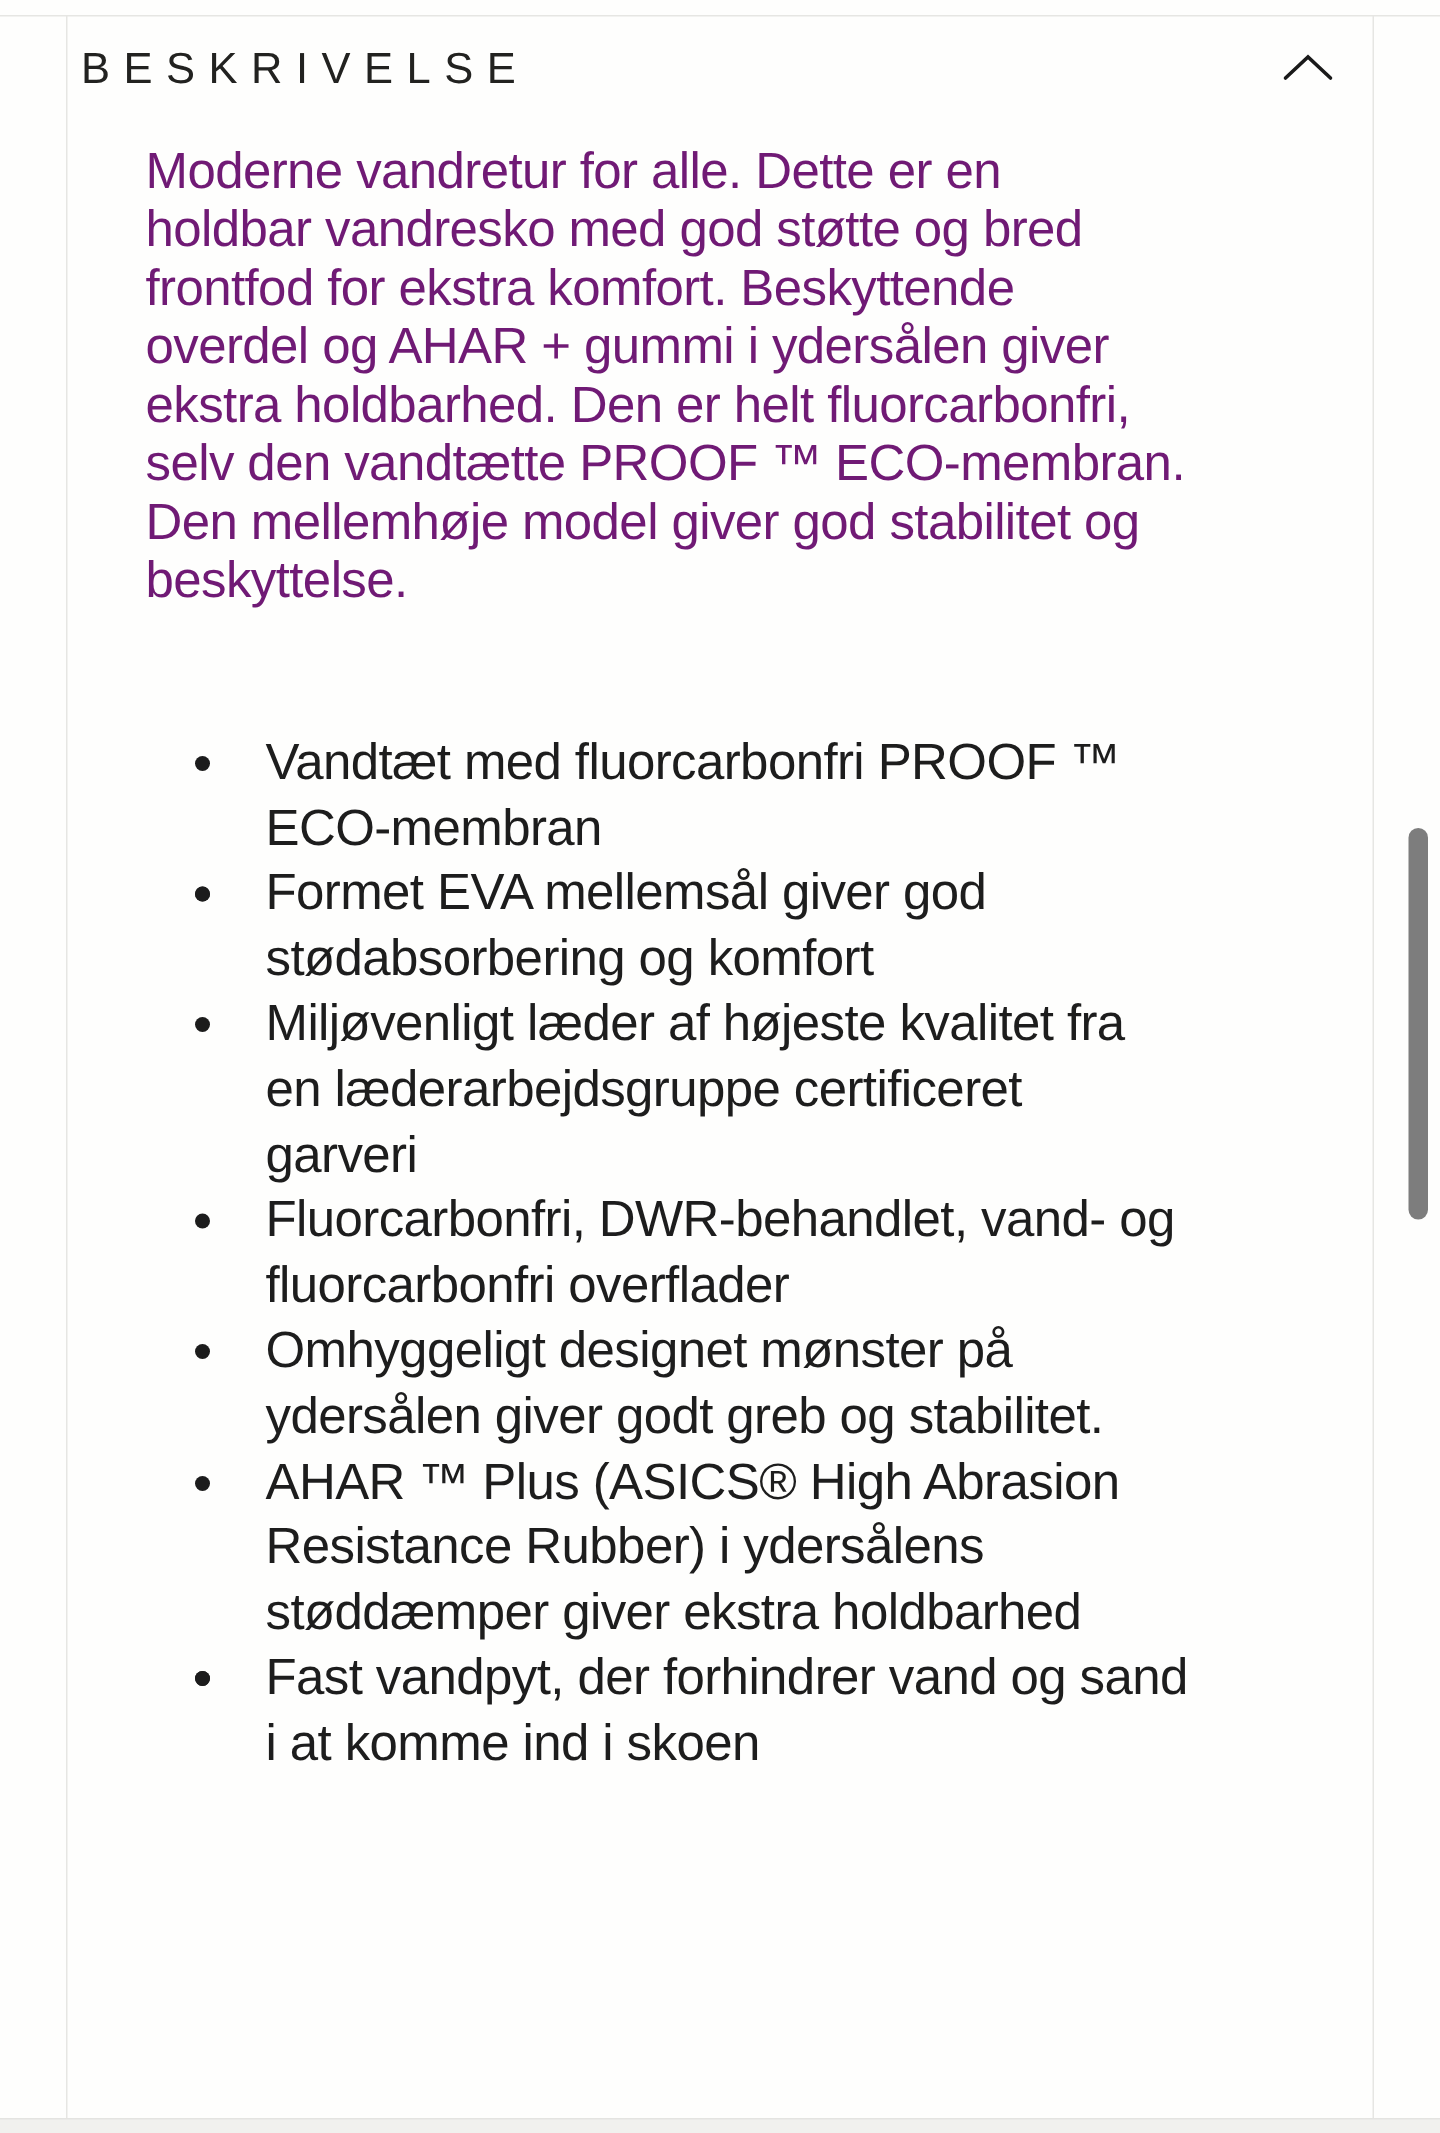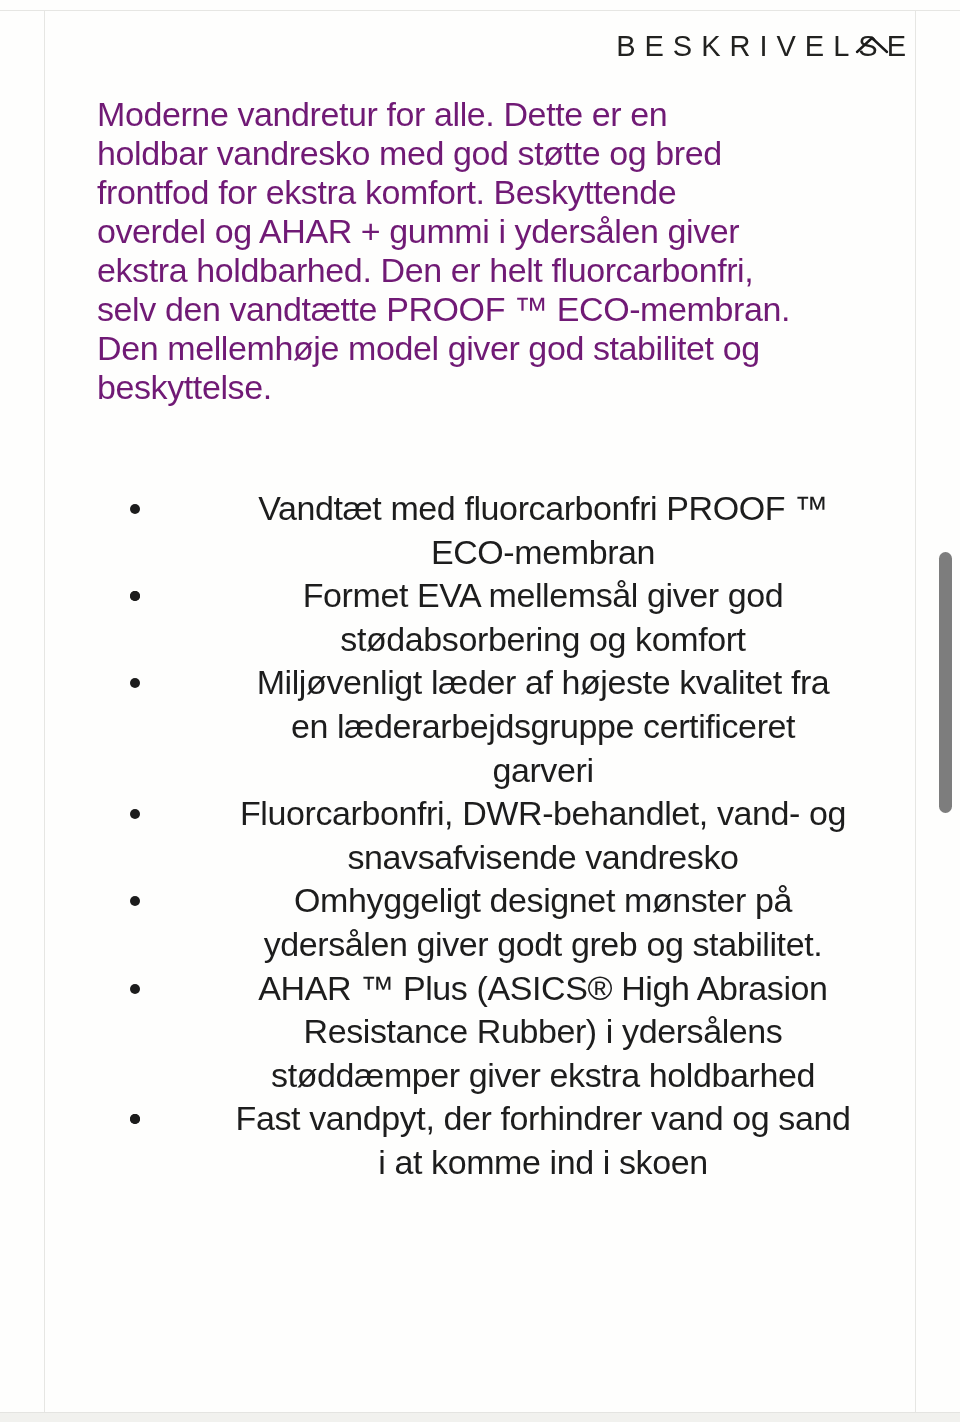--- a/index.html
+++ b/index.html
@@ -34,21 +34,21 @@
     height: 9px; background: #f1f1ee; border-top: 1px solid #e4e4e1;
   }
 
   
   .section-header {
     position: absolute; left: 45px; top: 24px; width: 870px; height: 44px;
     cursor: pointer;
   }
   .section-title {
     margin: 0;
-    text-align: right;
+    text-align: left;
     font-size: 29px;
     font-weight: 400;
     letter-spacing: 9px;
     text-indent: 9px; 
     color: #222220;
     line-height: 44px;
   }
   .chevron {
     position: absolute; right: 24px; top: 9px; width: 38px; height: 26px;
   }
@@ -61,21 +61,21 @@
     font-size: 34px;
     line-height: 39px;
     letter-spacing: -0.4px;
     white-space: pre-line;
     color: #701a75;
   }
 
   
   .bullets {
     position: absolute; left: 97px; top: 487px; width: 812px;
-    margin: 0; padding: 0; list-style: none; text-align: center;
+    margin: 0; padding: 0; list-style: none;
   }
   .bullets li {
     position: relative;
     padding-left: 80px;
     font-size: 34px;
     line-height: 43.6px;
     letter-spacing: -0.4px;
   }
   .bullets .dot {
     position: absolute; left: 33px; top: 17px;
@@ -120,21 +120,21 @@
 <ul class="bullets">
   <li><span class="dot"></span><span class="txt">Vandtæt med fluorcarbonfri PROOF ™
 ECO-membran</span></li>
   <li><span class="dot"></span></li>
   <li><span class="dot"></span><span class="txt">Formet EVA mellemsål giver god
 stødabsorbering og komfort</span></li>
   <li><span class="dot"></span><span class="txt">Miljøvenligt læder af højeste kvalitet fra
 en læderarbejdsgruppe certificeret
 garveri</span></li>
   <li><span class="dot"></span><span class="txt">Fluorcarbonfri, DWR-behandlet, vand- og
-snavsafvisende vandresko</span></li>
+fluorcarbonfri overflader</span></li>
   <li><span class="dot"></span><span class="txt">Omhyggeligt designet mønster på
 ydersålen giver godt greb og stabilitet.</span></li>
   <li><span class="dot"></span><span class="txt">AHAR ™ Plus (ASICS® High Abrasion
 Resistance Rubber) i ydersålens
 støddæmper giver ekstra holdbarhed</span></li>
   <li><span class="dot"></span></li>
   <li><span class="dot"></span><span class="txt">Fast vandpyt, der forhindrer vand og sand
 i at komme ind i skoen</span></li>
 </ul>
 

